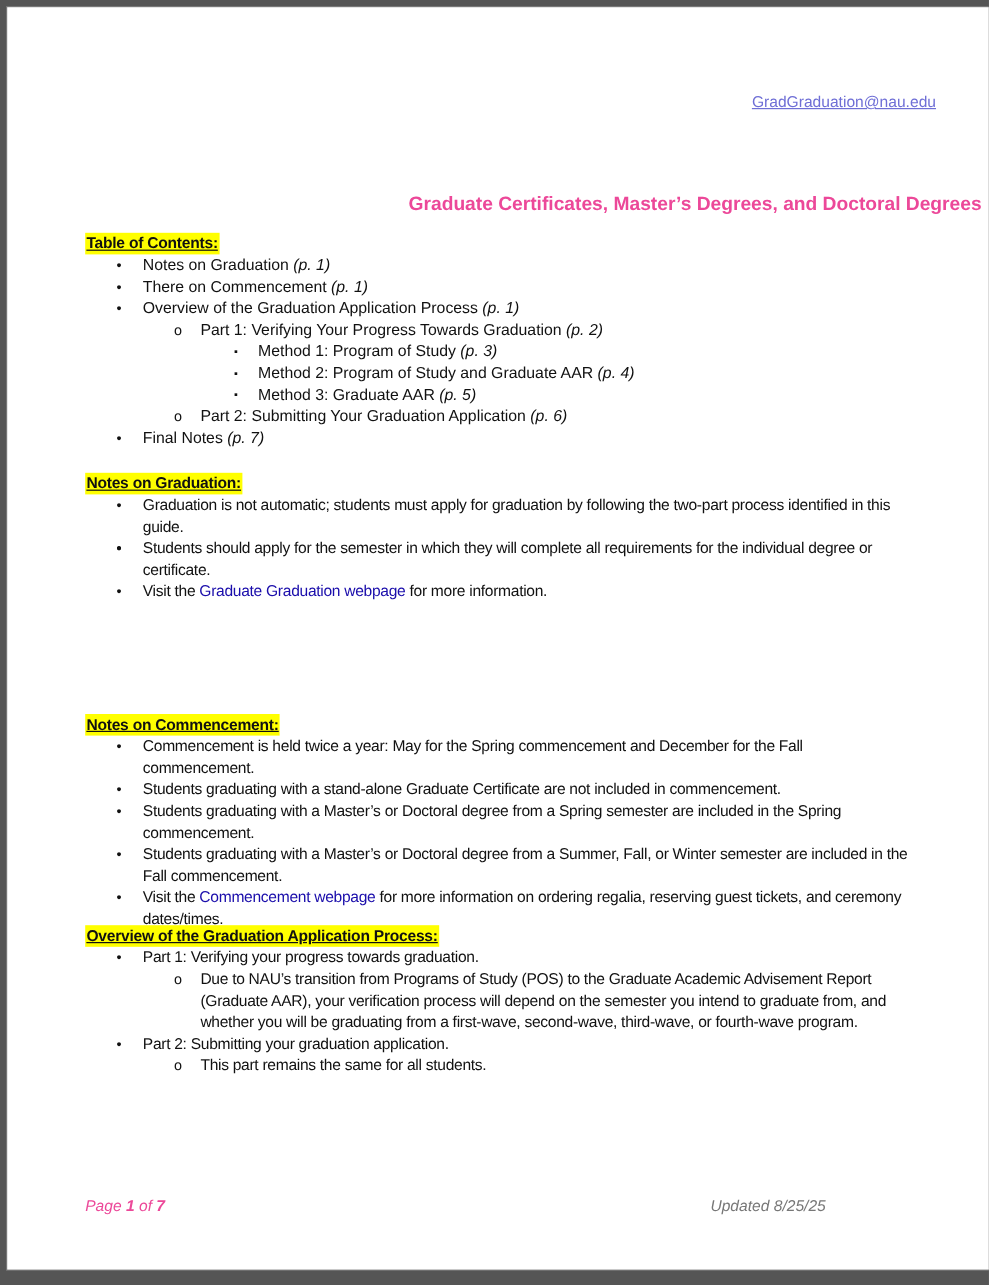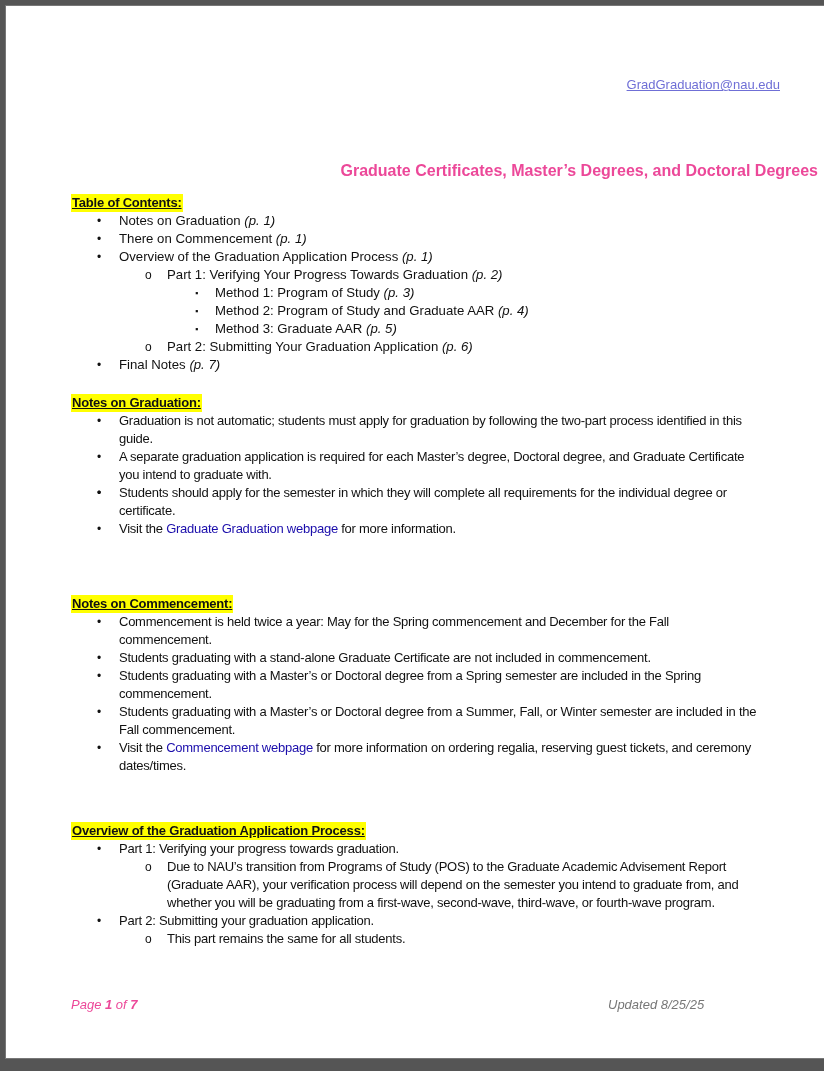--- a/index.html
+++ b/index.html
@@ -97,21 +97,21 @@
     position: absolute;
     left: 65px;
     top: 991px;
     font-size: 13px;
     font-style: italic;
     color: #ec4899;
   }
   .footer-left b { font-weight: bold; }
   .footer-right {
     position: absolute;
-    left: 602px;
+    left: 586px;
     top: 991px;
     font-size: 13px;
     font-style: italic;
     color: #777;
   }
 </style>
 </head>
 <body>
 
 <div class="page">
@@ -162,21 +162,20 @@
   </div>
 
   <div class="section narrow" style="top:388px;">
     <div><span class="heading">Notes on Graduation:</span></div>
     <div class="item lvl1">
       <span class="bullet">•</span>
       <span>Graduation is not automatic; students must apply for graduation by following the two-part process identified in this guide.</span>
     </div>
     <div class="item lvl1">
       <span class="bullet">•</span>
-      <span>A separate graduation application is required for each Master’s degree, Doctoral degree, and Graduate Certificate you intend to graduate with.</span>
     </div>
     <div class="item lvl1">
       <span class="bullet">•</span>
     </div>
     <div class="item lvl1">
       <span class="bullet">•</span>
       <span>Students should apply for the semester in which they will complete all requirements for the individual degree or certificate.</span>
     </div>
     <div class="item lvl1">
       <span class="bullet">•</span>
@@ -201,21 +200,21 @@
     <div class="item lvl1">
       <span class="bullet">•</span>
       <span>Students graduating with a Master’s or Doctoral degree from a Summer, Fall, or Winter semester are included in the Fall commencement.</span>
     </div>
     <div class="item lvl1">
       <span class="bullet">•</span>
       <span>Visit the </span><a class="link">Commencement webpage</a><span> for more information on ordering regalia, reserving guest tickets, and ceremony dates/times.</span>
     </div>
   </div>
 
-  <div class="section narrow" style="top:816px;">
+  <div class="section narrow" style="top:765px;">
     <div><span class="heading">Overview of the Graduation Application Process:</span></div>
     <div class="item lvl1">
       <span class="bullet">•</span>
       <span>Part 1: Verifying your progress towards graduation.</span>
     </div>
     <div class="item lvl2">
       <span class="bullet">o</span>
       <span>Due to NAU’s transition from Programs of Study (POS) to the Graduate Academic Advisement Report (Graduate AAR), your verification process will depend on the semester you intend to graduate from, and whether you will be graduating from a first-wave, second-wave, third-wave, or fourth-wave program.</span>
     </div>
     <div class="item lvl1">

